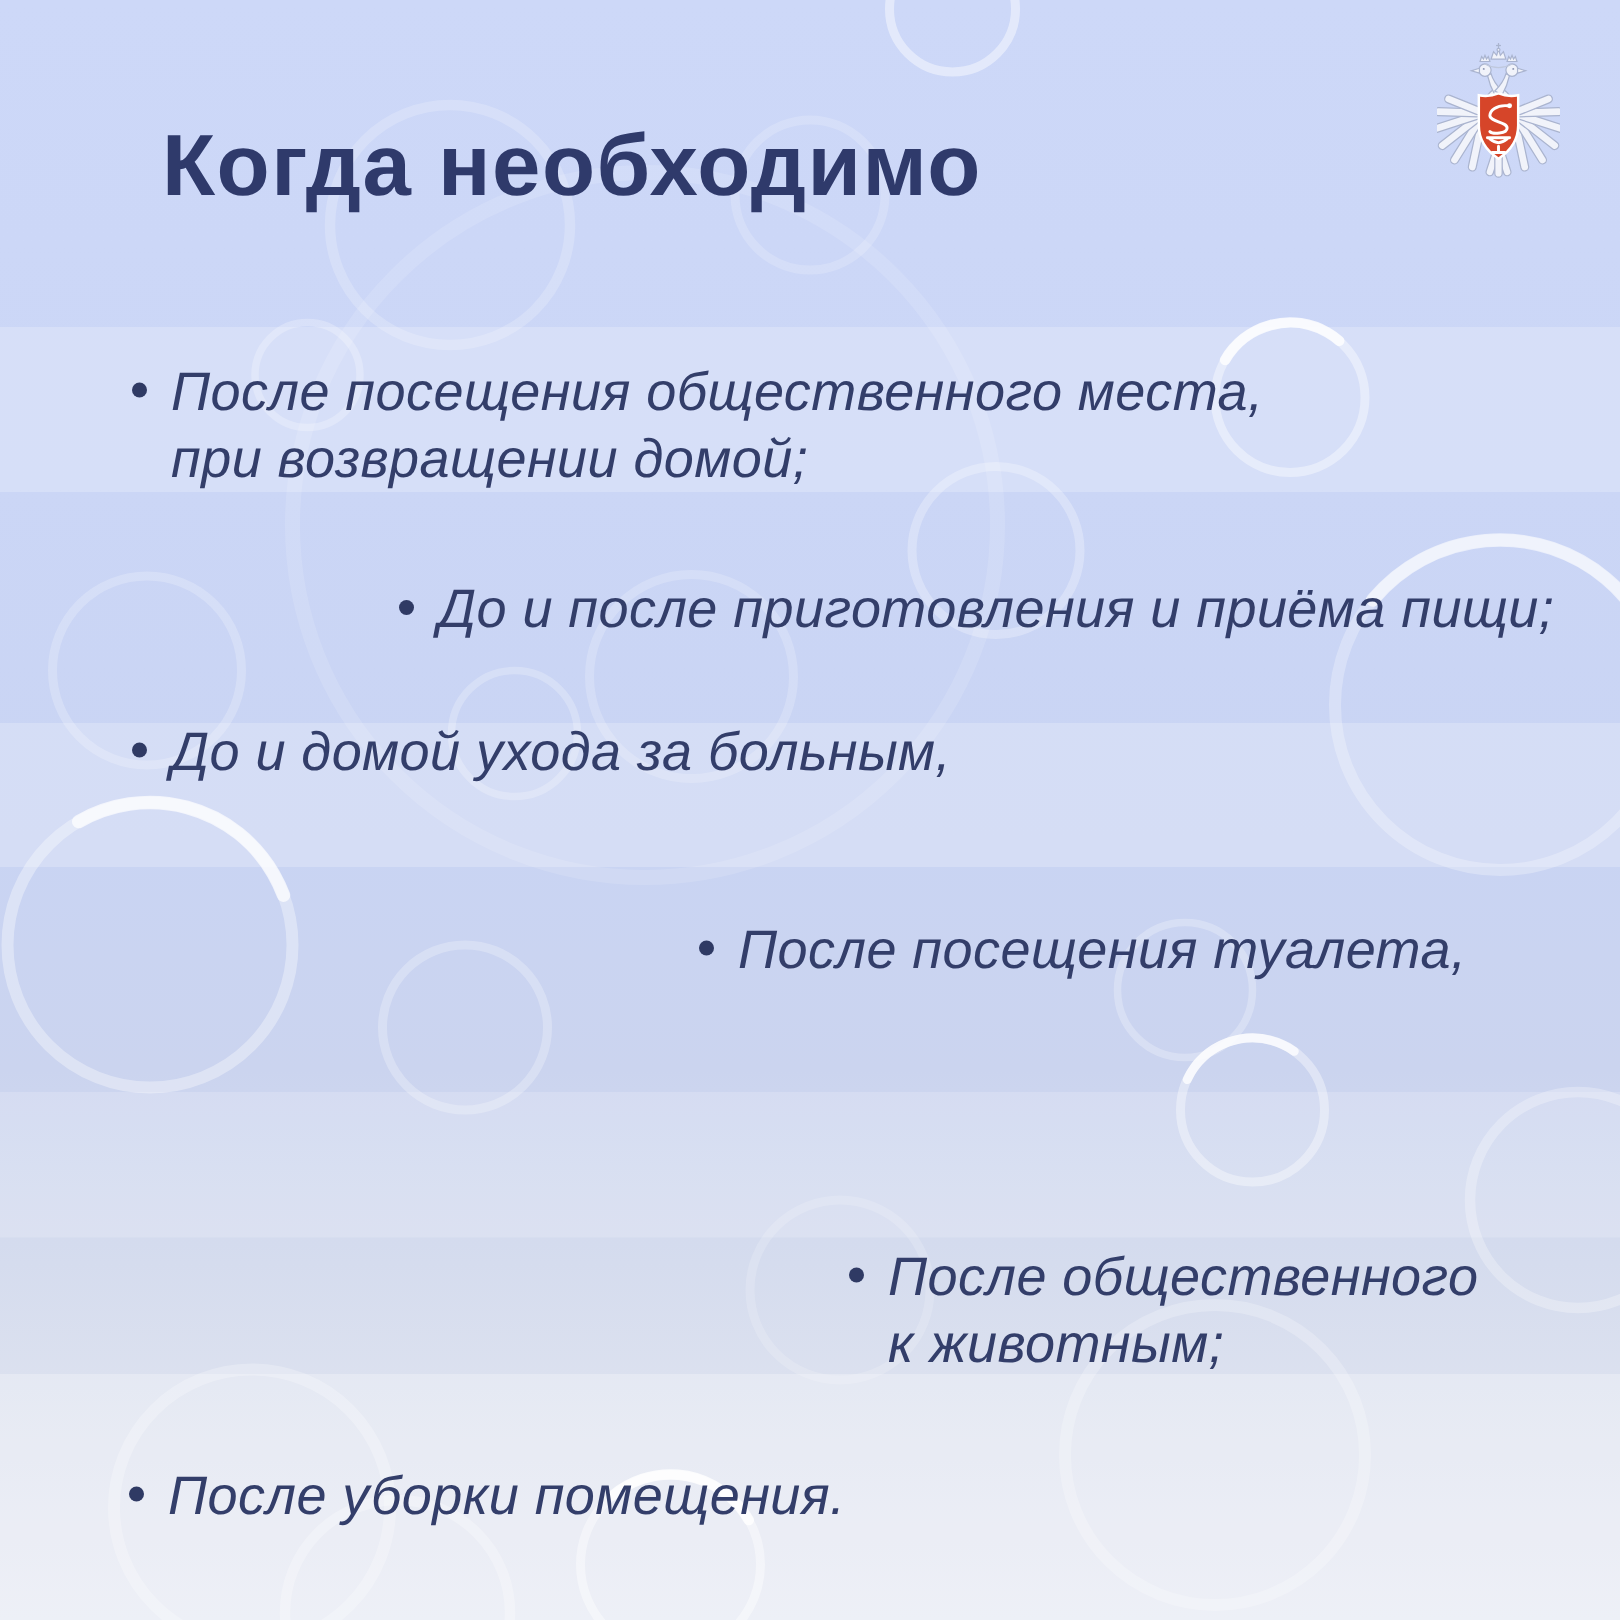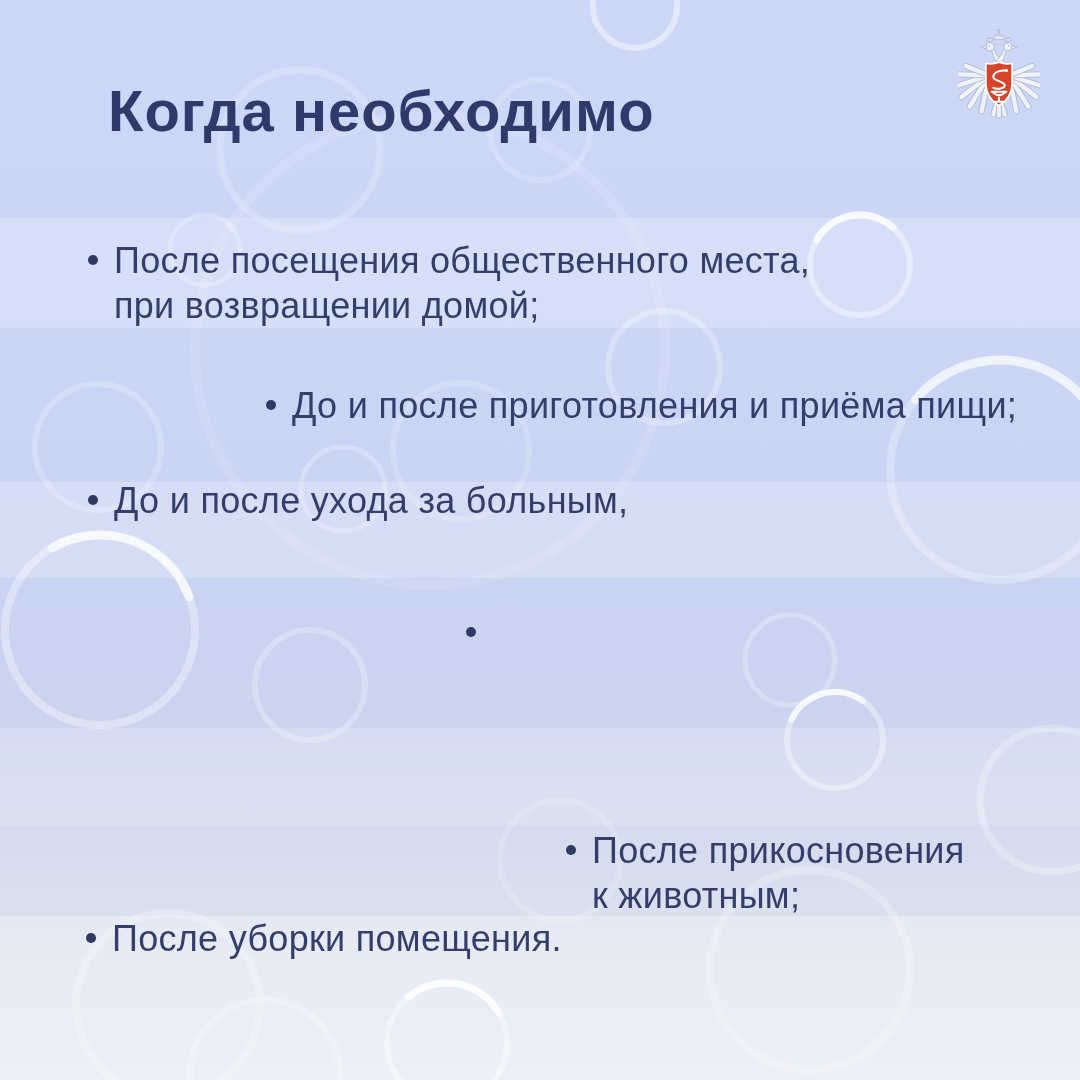--- a/index.html
+++ b/index.html
@@ -19,20 +19,21 @@
   .title{
     position:absolute;left:108px;top:28px;
     font-size:58px;line-height:88px;font-weight:600;
     letter-spacing:1px;color:#2f3a6b;text-align:right;
   }
   .title span{display:block;}
   .bullet{
     position:absolute;display:flex;align-items:flex-start;
     color:#333e6a;font-size:36px;line-height:45px;letter-spacing:.3px;
     font-weight:500;
+    font-style:italic;
   }
   .dot{
     flex:0 0 auto;width:10px;height:10px;border-radius:50%;
     background:#2f3a64;margin:17px 16px 0 0;
   }
   .lines span{display:block;white-space:nowrap;}
   .emblem{position:absolute;left:958px;top:24px;width:82px;height:116px;}
 </style>
 </head>
 <body>
@@ -147,39 +148,40 @@
   <div class="bullet" style="left:266px;top:383px">
     <span class="dot"></span>
     <div class="lines">
       <span>До и после приготовления и приёма пищи;</span>
     </div>
   </div>
 
   <div class="bullet" style="left:88px;top:478px">
     <span class="dot"></span>
     <div class="lines">
-      <span>До и после ухода за больным,</span>
+      <span>До и домой ухода за больным,</span>
     </div>
   </div>
 
   <div class="bullet" style="left:466px;top:610px">
     <span class="dot"></span>
     <div class="lines">
+      <span>После посещения туалета,</span>
     </div>
   </div>
 
 
   <div class="bullet" style="left:566px;top:828px">
     <span class="dot"></span>
     <div class="lines">
-      <span>После прикосновения</span>
+      <span>После общественного</span>
       <span>к животным;</span>
     </div>
   </div>
 
-  <div class="bullet" style="left:86px;top:916px">
+  <div class="bullet" style="left:86px;top:974px">
     <span class="dot"></span>
     <div class="lines">
       <span>После уборки помещения.</span>
     </div>
   </div>
 
 </div>
 
 </body></html>

